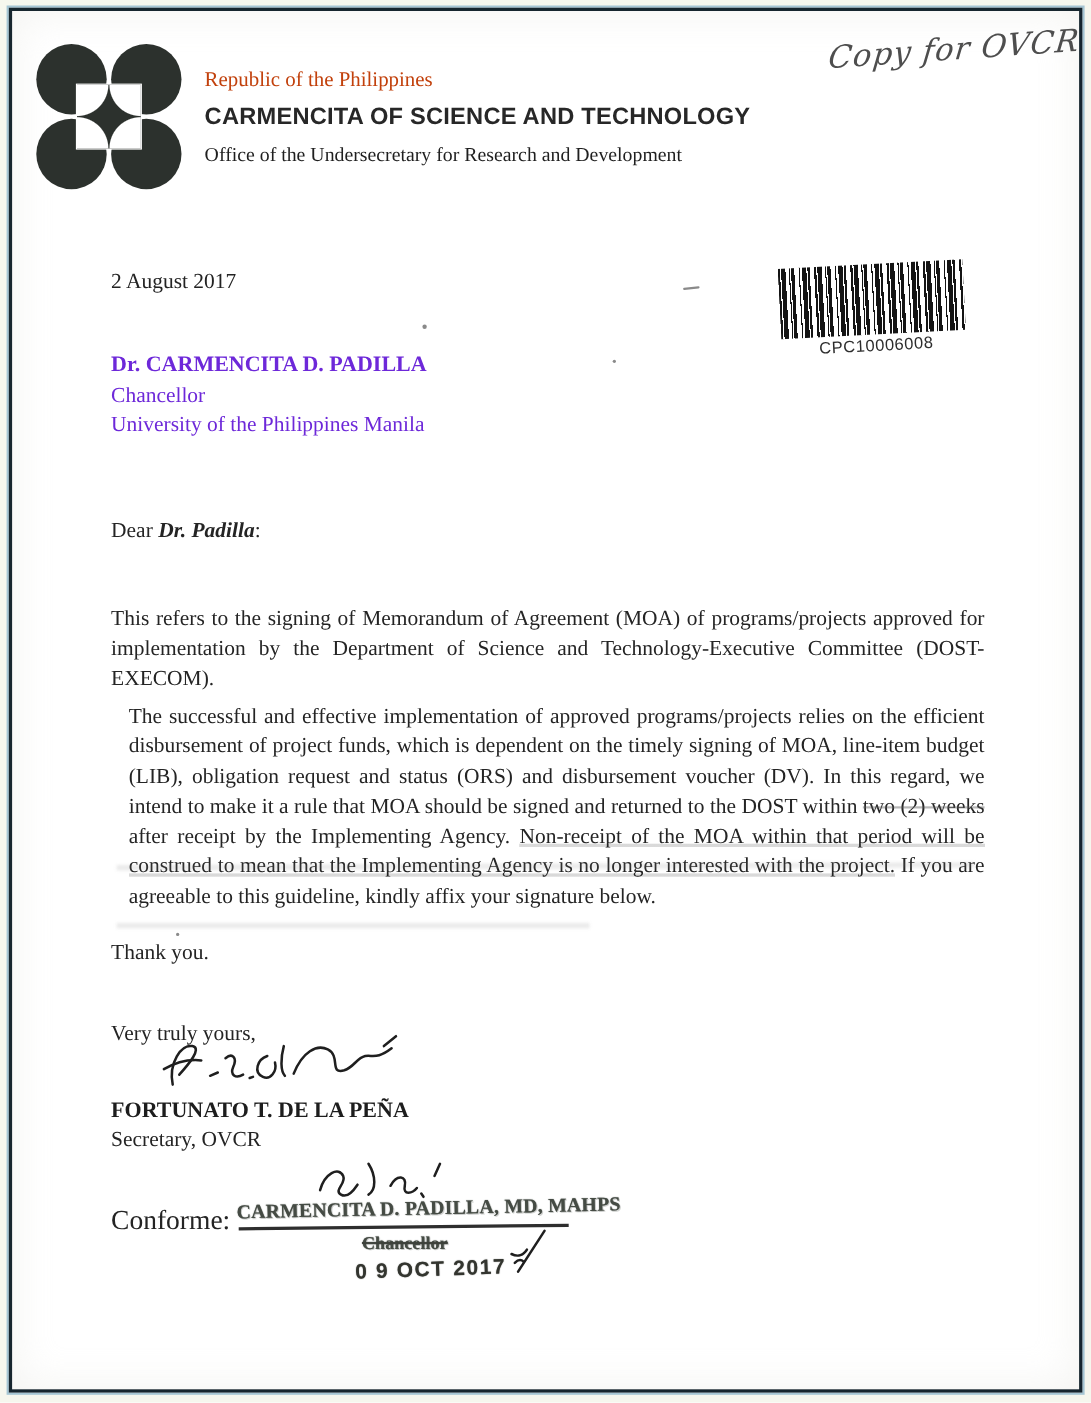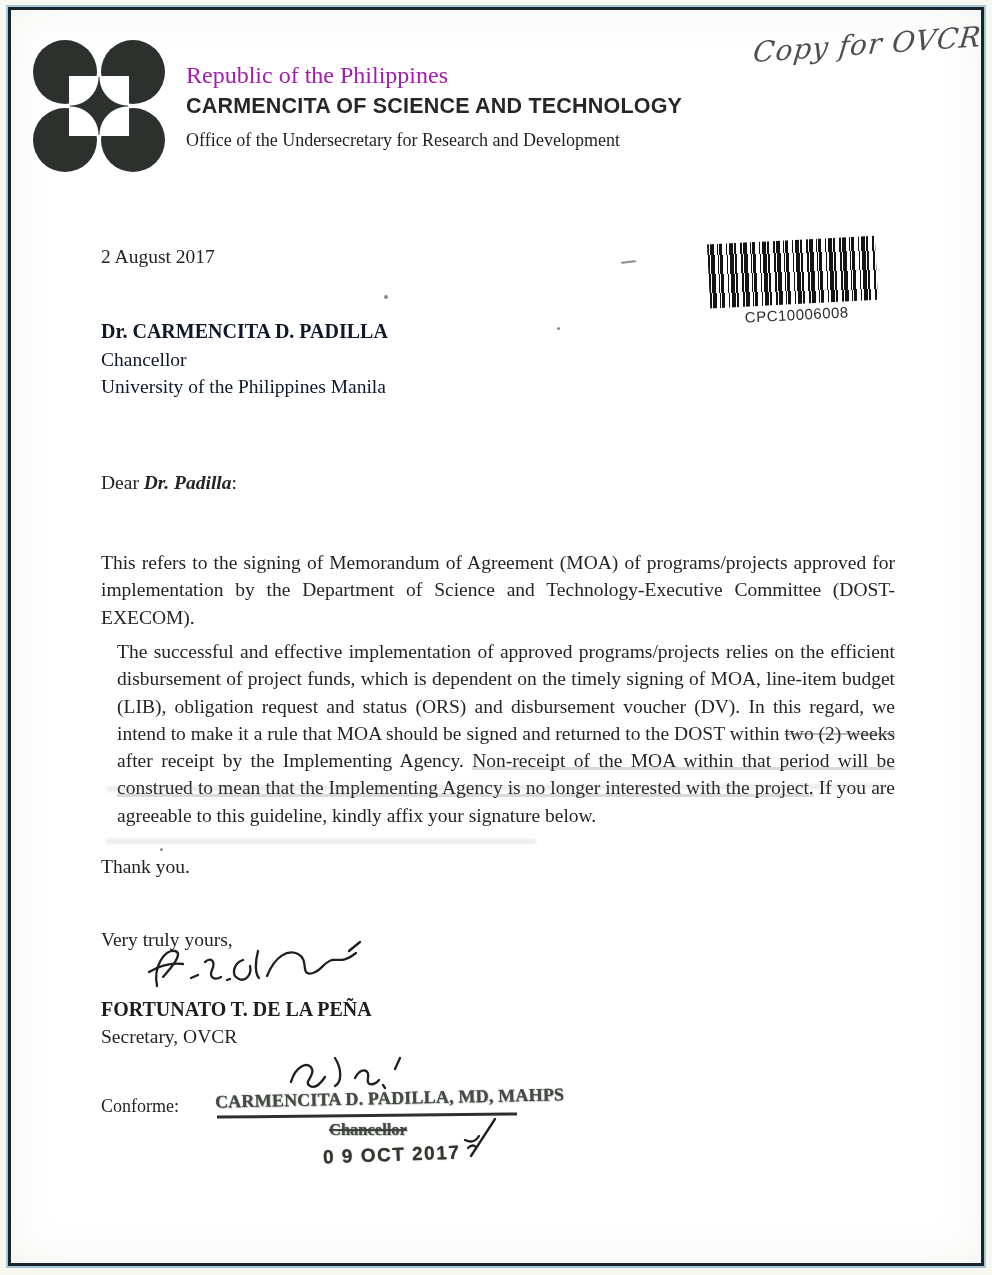--- a/index.html
+++ b/index.html
@@ -28,21 +28,21 @@
     background-color:#2c312d;
     background-image:
       radial-gradient(circle at 0 0,       #fff 28px, rgba(255,255,255,0) 29px),
       radial-gradient(circle at 100% 0,    #fff 28px, rgba(255,255,255,0) 29px),
       radial-gradient(circle at 0 100%,    #fff 28px, rgba(255,255,255,0) 29px),
       radial-gradient(circle at 100% 100%, #fff 28px, rgba(255,255,255,0) 29px);
     box-shadow:0 0 0 1px #fff;
   }
 
   
-  .hdr-country{left:175px;top:52px;font-size:24px;color:#a21caf;}
+  .hdr-country{left:175px;top:52px;font-size:19px;color:#c2410c;}
   .hdr-dept{left:175px;top:84px;font-family:"Liberation Sans",sans-serif;font-weight:700;
             font-size:21.5px;letter-spacing:.2px;color:#272727;}
   .hdr-office{left:175px;top:120px;font-size:18px;color:#1f1f1f;}
 
   
   .hand-note{
     left:742px;top:18px;width:230px;
     font-family:"DejaVu Serif",serif;font-style:italic;
     font-size:28px;color:#4e4e4e;
     transform:rotate(-4deg) skewX(-10deg);
@@ -59,21 +59,21 @@
       #141414 10px 11px,#fff 11px 12px,#141414 12px 15px,#fff 15px 19px,
       #141414 19px 20px,#fff 20px 22px,#141414 22px 26px,#fff 26px 27px,
       #141414 27px 29px,#fff 29px 33px);
   }
   .barcode-label{
     font-family:"Liberation Sans",sans-serif;font-size:15px;color:#2d2d2d;
     text-align:center;letter-spacing:.5px;margin-top:2px;
   }
 
   
-  .recipient{left:90px;top:308px;font-size:19.5px;line-height:27.5px;color:#0f172a;}
+  .recipient{left:90px;top:308px;font-size:19.5px;line-height:27.5px;color:#6d28d9;}
   .recipient .name{font-weight:700;font-size:20px;}
 
   
   .body-text{left:90px;right:86px;font-size:19.5px;line-height:27.3px;color:#242424;
              text-align:justify;}
   .salutation{left:90px;top:462px;font-size:19.5px;color:#242424;}
   .salutation .sal-name{font-weight:700;font-style:italic;}
   .p1{top:514px;margin-top:25px;}
   .p2{top:628px;margin-left:16px;}
   .smudge-strike{
@@ -89,21 +89,21 @@
   }
   .thanks{left:90px;top:843px;}
   .closing{left:90px;top:916px;}
 
   
   .sig-main{left:132px;top:928px;width:232px;height:60px;}
   .signer-name{left:90px;top:988px;font-weight:700;font-size:20px;color:#1d1d1d;}
   .signer-title{left:90px;top:1016px;font-size:19.5px;color:#242424;}
 
   
-  .conforme-label{left:90px;top:1086px;font-size:18px;color:#242424;}
+  .conforme-label{left:90px;top:1086px;font-size:25px;color:#242424;}
   .stamp{font-family:"Liberation Serif",serif;font-weight:700;color:#454b44;
          text-shadow:0 0 1px rgba(69,75,68,.85),1px 1px 0 rgba(69,75,68,.22);}
   .stamp-name{left:204px;top:1078px;font-size:18px;letter-spacing:.2px;
               transform:rotate(-1.2deg);white-space:nowrap;}
   .conforme-line{left:206px;top:1104px;width:300px;height:3px;background:#2e2e2e;
                  transform:rotate(-.6deg);}
   .stamp-title{left:262px;top:1110px;width:190px;text-align:center;font-size:16.5px;
                text-decoration:line-through;
                text-decoration-color:rgba(60,64,58,.85);
                text-decoration-thickness:2px;}

